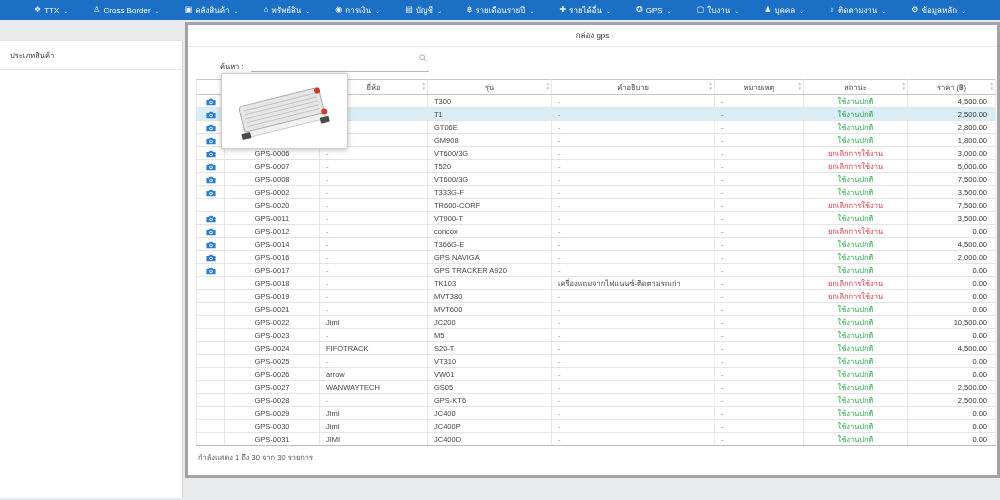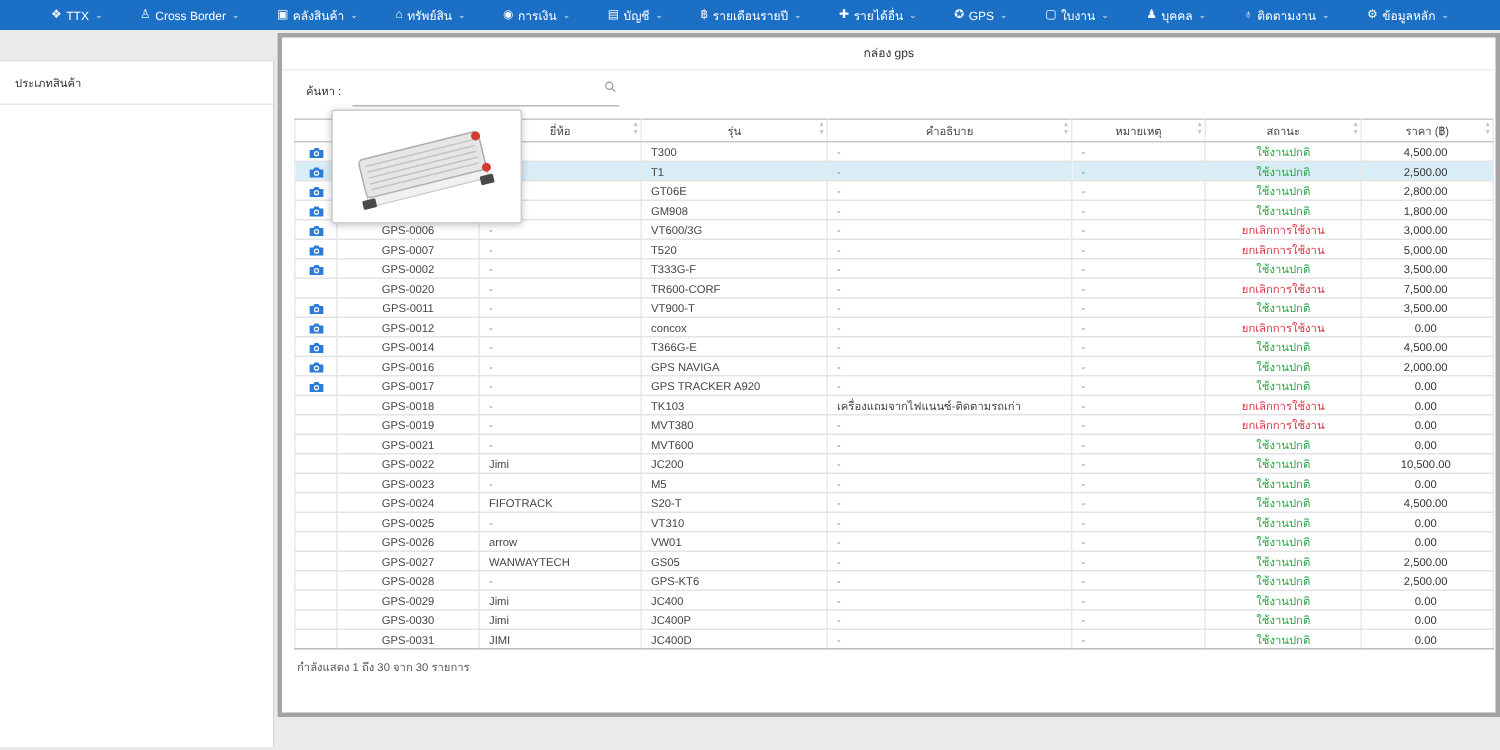--- a/index.html
+++ b/index.html
@@ -19,42 +19,42 @@
   .sidebar { position:absolute; left:0; top:20px; width:183px; height:458px;
     background:#fff; border-right:1px solid #d5d5d5; border-top:1px solid #e2e2e2;margin-top:20px; }
   .sidebar-header { padding:8px 10px; font-size:7.5px; color:#333;
     border-bottom:1px solid #e6e6e6; }
 
   
   .main { position:absolute; left:185px; top:22px; width:815px; height:456px;
     background:#fff; border:3px solid #a3a3a3; }
   .main-title { height:22px; line-height:22px; text-align:center; font-size:8px;
     color:#333; border-bottom:1px solid #ececec; }
-  .search-row { display:flex; align-items:flex-start; gap:8px; padding:7px 0 7px 16px; }
+  .search-row { display:flex; align-items:flex-end; gap:8px; padding:7px 0 7px 32px; }
   .search-label { font-size:7.5px; color:#333; }
   .search-box { position:relative; width:178px; }
   .search-input { width:178px; border:none; border-bottom:1px solid #b9b9b9;
     font-size:7.5px; padding:1px 14px 1px 2px; background:transparent; outline:none; }
   .search-icon { position:absolute; right:2px; top:0; width:8px; height:8px; }
 
   
   table { width:799px; margin:0 8px; border-collapse:collapse; table-layout:fixed; }
   th, td { font-size:7.5px; border-left:1px solid #e8e8e8; border-right:1px solid #e8e8e8;
     overflow:hidden; white-space:nowrap; }
   thead th { height:15px; color:#444; font-weight:normal; text-align:center;
     border-top:1px solid #c9c9c9; border-bottom:1px solid #c9c9c9; position:relative; }
   .sort { position:absolute; right:2px; top:1px; display:flex; flex-direction:column;
     line-height:5px; font-size:5px; color:#bdbdbd; }
   tbody td { height:12.8px; padding:0 6px; color:#444;
     border-bottom:1px solid #e4e4e4; }
   tbody tr:last-child td { border-bottom:1px solid #bdbdbd; }
   td.c-photo { text-align:center; padding:0; }
   td.c-code { text-align:center; }
   td.c-status { text-align:center; }
-  td.c-price { text-align:center; padding-right:8px; color:#333; }
+  td.c-price { text-align:right; padding-right:8px; color:#333; }
   tr.hl td { background:#d9edf7;margin-top:16px; }
   .st-ok { color:#28a745; }
   .st-cancel { color:#dc3545; }
   .cam { display:inline-block; width:10px; height:8px; vertical-align:middle; cursor:pointer; }
   .dash { color:#888; }
 
   .table-footer { padding:5px 10px; font-size:7.5px; color:#555; }
 
   
   .photo-tooltip { position:absolute; left:33px; top:48px; width:127px; height:76px;
@@ -284,20 +284,34 @@
               <circle cx="12" cy="10" r="4.2" fill="#fff"></circle>
               <circle cx="12" cy="10" r="2.2" fill="#2b7cd9"></circle>
             </svg></td>
           <td class="c-code">GPS-0007</td>
           <td class="c-brand dash">-</td>
           <td class="c-model">T520</td>
           <td class="c-desc dash">-</td>
           <td class="c-note dash">-</td>
           <td class="c-status st-cancel">ยกเลิกการใช้งาน</td>
           <td class="c-price">5,000.00</td>
+        </tr>
+        <tr>
+          <td class="c-photo"><svg class="cam" viewBox="0 0 24 18">
+              <path fill="#2b7cd9" d="M2 4h5l2-3h6l2 3h5a1 1 0 0 1 1 1v11a1 1 0 0 1-1 1H2a1 1 0 0 1-1-1V5a1 1 0 0 1 1-1z"></path>
+              <circle cx="12" cy="10" r="4.2" fill="#fff"></circle>
+              <circle cx="12" cy="10" r="2.2" fill="#2b7cd9"></circle>
+            </svg></td>
+          <td class="c-code">GPS-0008</td>
+          <td class="c-brand dash">-</td>
+          <td class="c-model">VT600/3G</td>
+          <td class="c-desc dash">-</td>
+          <td class="c-note dash">-</td>
+          <td class="c-status st-ok">ใช้งานปกติ</td>
+          <td class="c-price">7,500.00</td>
         </tr>
         <tr>
           <td class="c-photo"><svg class="cam" viewBox="0 0 24 18">
               <path fill="#2b7cd9" d="M2 4h5l2-3h6l2 3h5a1 1 0 0 1 1 1v11a1 1 0 0 1-1 1H2a1 1 0 0 1-1-1V5a1 1 0 0 1 1-1z"></path>
               <circle cx="12" cy="10" r="4.2" fill="#fff"></circle>
               <circle cx="12" cy="10" r="2.2" fill="#2b7cd9"></circle>
             </svg></td>
           <td class="c-code">GPS-0002</td>
           <td class="c-brand dash">-</td>
           <td class="c-model">T333G-F</td>

